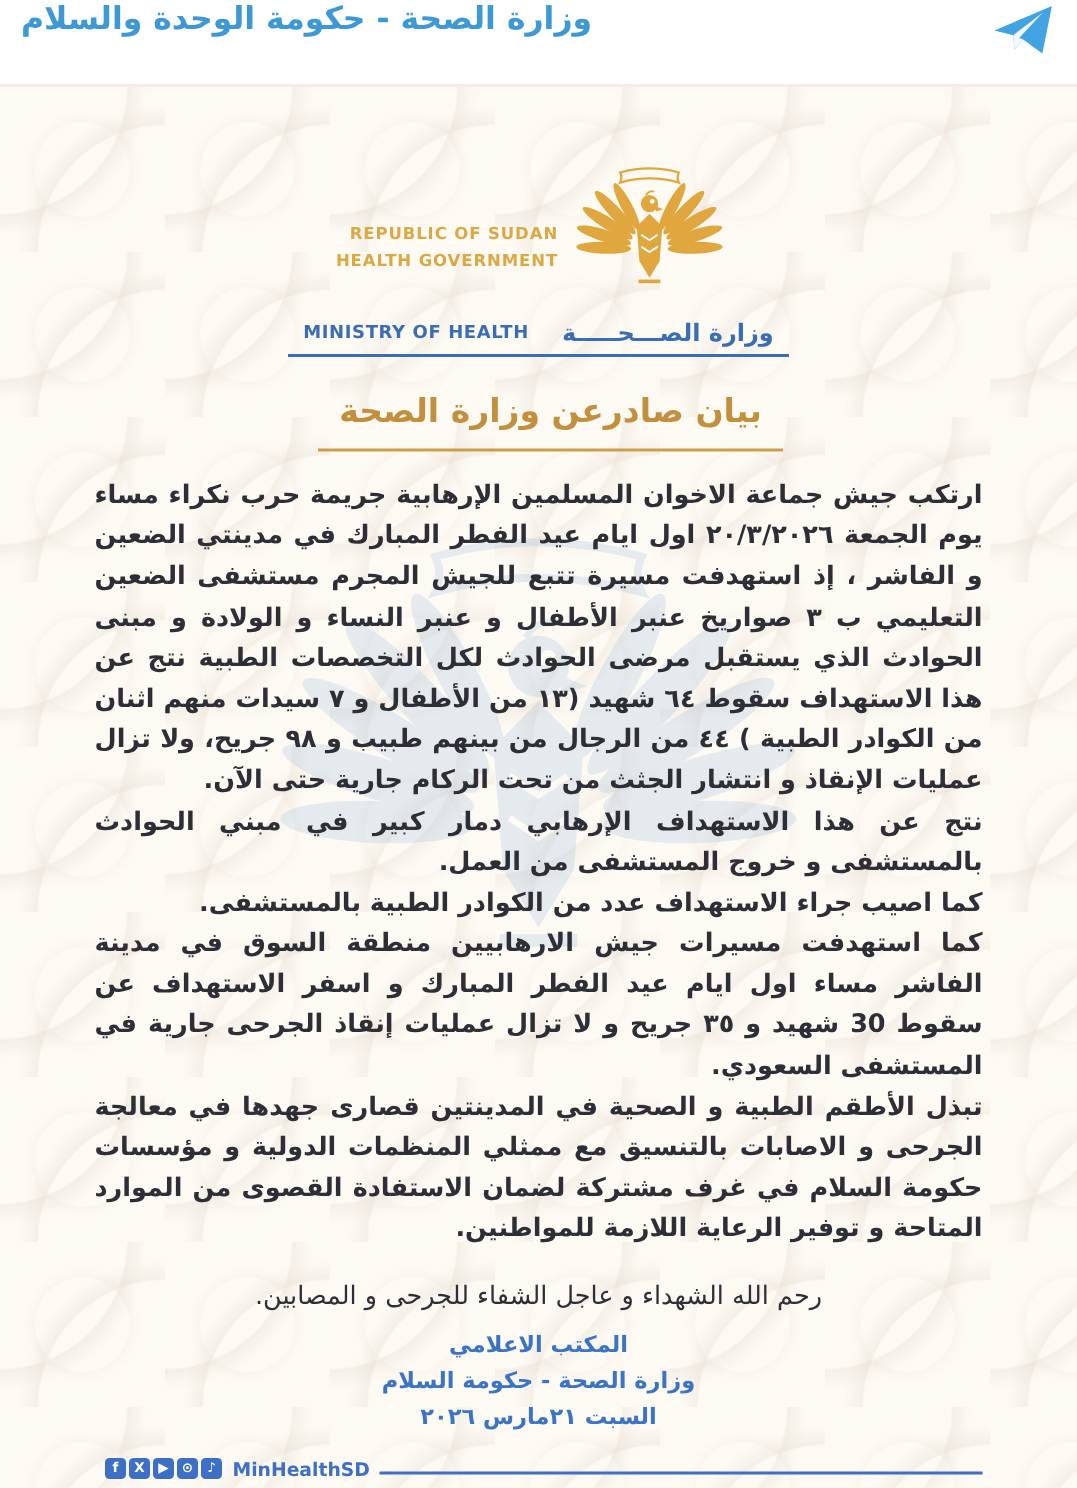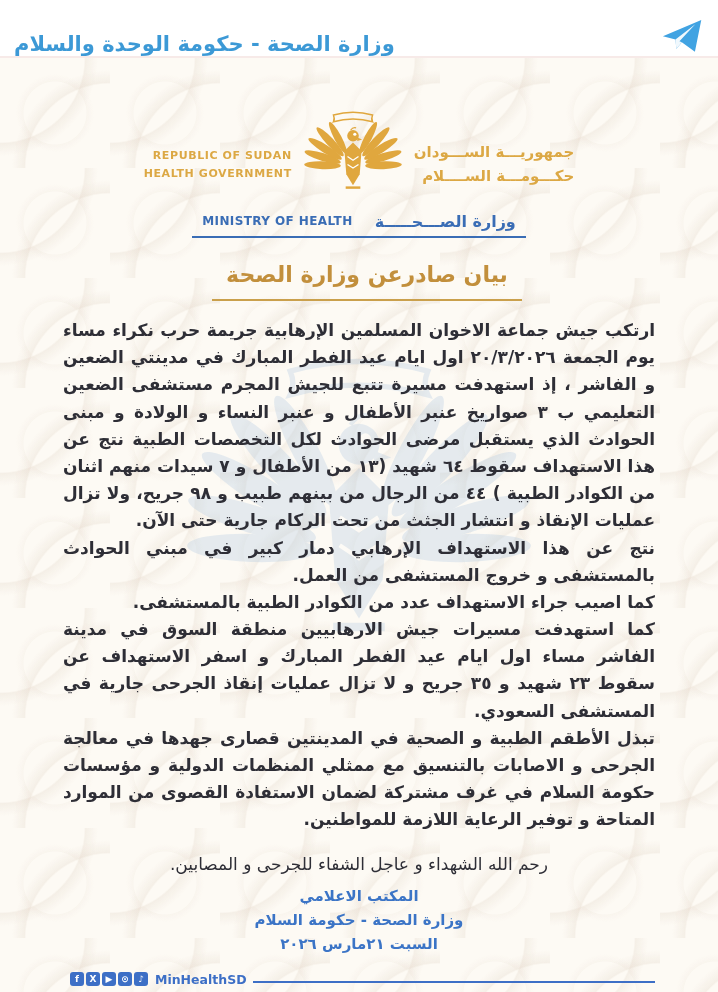--- a/index.html
+++ b/index.html
@@ -3,21 +3,21 @@
 <meta charset="utf-8">
 <style>
   html,body{margin:0;padding:0;background:#e9e9e9;}
   .screen{
     width:718px;height:992px;position:relative;overflow:hidden;
     background:#ffffff;font-family:"DejaVu Sans","Liberation Sans",sans-serif;
     margin:0 auto;
   }
   
   .tg-header{
-    height:58px;background:#ffffff;display:flex;align-items:flex-end;
+    height:58px;background:#ffffff;display:flex;align-items:flex-start;
     justify-content:space-between;padding:0 14px;box-sizing:border-box;
     border-bottom:2px solid #f7eae8;
   }
   .tg-title{
     color:#3c99d6;font-weight:bold;font-size:21px;direction:rtl;cursor:pointer;
   }
   .tg-plane{width:44px;height:40px;cursor:pointer;flex:0 0 auto;}
   
   .doc{
     position:relative;height:934px;box-sizing:border-box;
@@ -133,42 +133,38 @@
     <div class="doc-inner">
 
       <div class="letterhead">
         <div class="lh-en">
           <div>REPUBLIC OF SUDAN</div>
           <div>HEALTH GOVERNMENT</div>
         </div>
         <svg class="emblem" viewBox="0 0 200 150">
           <use href="#sudan-eagle"></use>
         </svg>
-        <div class="lh-ar">
-          <div>جمهوريـــة الســـودان</div>
-          <div>حكـــومـــة الســــلام</div>
-        </div>
       </div>
 
       <div class="ministry-line">
         <span class="ministry-inner">
           <span class="ministry-en">MINISTRY OF HEALTH</span>
           <span class="ministry-ar">وزارة الصـــحـــــة</span>
         </span>
       </div>
 
       <div class="stmt-title-wrap">
         <div class="stmt-title">بيان صادرعن وزارة الصحة</div>
       </div>
 
       <div class="body-text">
         <p>ارتكب جيش جماعة الاخوان المسلمين الإرهابية جريمة حرب نكراء مساء يوم الجمعة ٢٠/٣/٢٠٢٦ اول ايام عيد الفطر المبارك في مدينتي الضعين و الفاشر ، إذ استهدفت مسيرة تتبع للجيش المجرم مستشفى الضعين التعليمي ب ٣ صواريخ عنبر الأطفال و عنبر النساء و الولادة و مبنى الحوادث الذي يستقبل مرضى الحوادث لكل التخصصات الطبية نتج عن هذا الاستهداف سقوط ٦٤ شهيد (١٣ من الأطفال و ٧ سيدات منهم اثنان من الكوادر الطبية ) ٤٤ من الرجال من بينهم طبيب و ٩٨ جريح، ولا تزال عمليات الإنقاذ و انتشار الجثث من تحت الركام جارية حتى الآن.</p>
         <p>نتج عن هذا الاستهداف الإرهابي دمار كبير في مبني الحوادث بالمستشفى و خروج المستشفى من العمل.</p>
         <p>كما اصيب جراء الاستهداف عدد من الكوادر الطبية بالمستشفى.</p>
-        <p>كما استهدفت مسيرات جيش الارهابيين منطقة السوق في مدينة الفاشر مساء اول ايام عيد الفطر المبارك و اسفر الاستهداف عن سقوط ٢٣ شهيد و ٣٥ جريح و لا تزال عمليات إنقاذ الجرحى جارية في المستشفى السعودي.</p>
+        <p>كما استهدفت مسيرات جيش الارهابيين منطقة السوق في مدينة الفاشر مساء اول ايام عيد الفطر المبارك و اسفر الاستهداف عن سقوط 30 شهيد و ٣٥ جريح و لا تزال عمليات إنقاذ الجرحى جارية في المستشفى السعودي.</p>
         <p>تبذل الأطقم الطبية و الصحية في المدينتين قصارى جهدها في معالجة الجرحى و الاصابات بالتنسيق مع ممثلي المنظمات الدولية و مؤسسات حكومة السلام في غرف مشتركة لضمان الاستفادة القصوى من الموارد المتاحة و توفير الرعاية اللازمة للمواطنين.</p>
       </div>
 
       <div class="prayer">رحم الله الشهداء و عاجل الشفاء للجرحى و المصابين.</div>
 
       <div class="signature">
         <div>المكتب الاعلامي</div>
         <div>وزارة الصحة - حكومة السلام</div>
         <div>السبت ٢١مارس ٢٠٢٦</div>
       </div>

